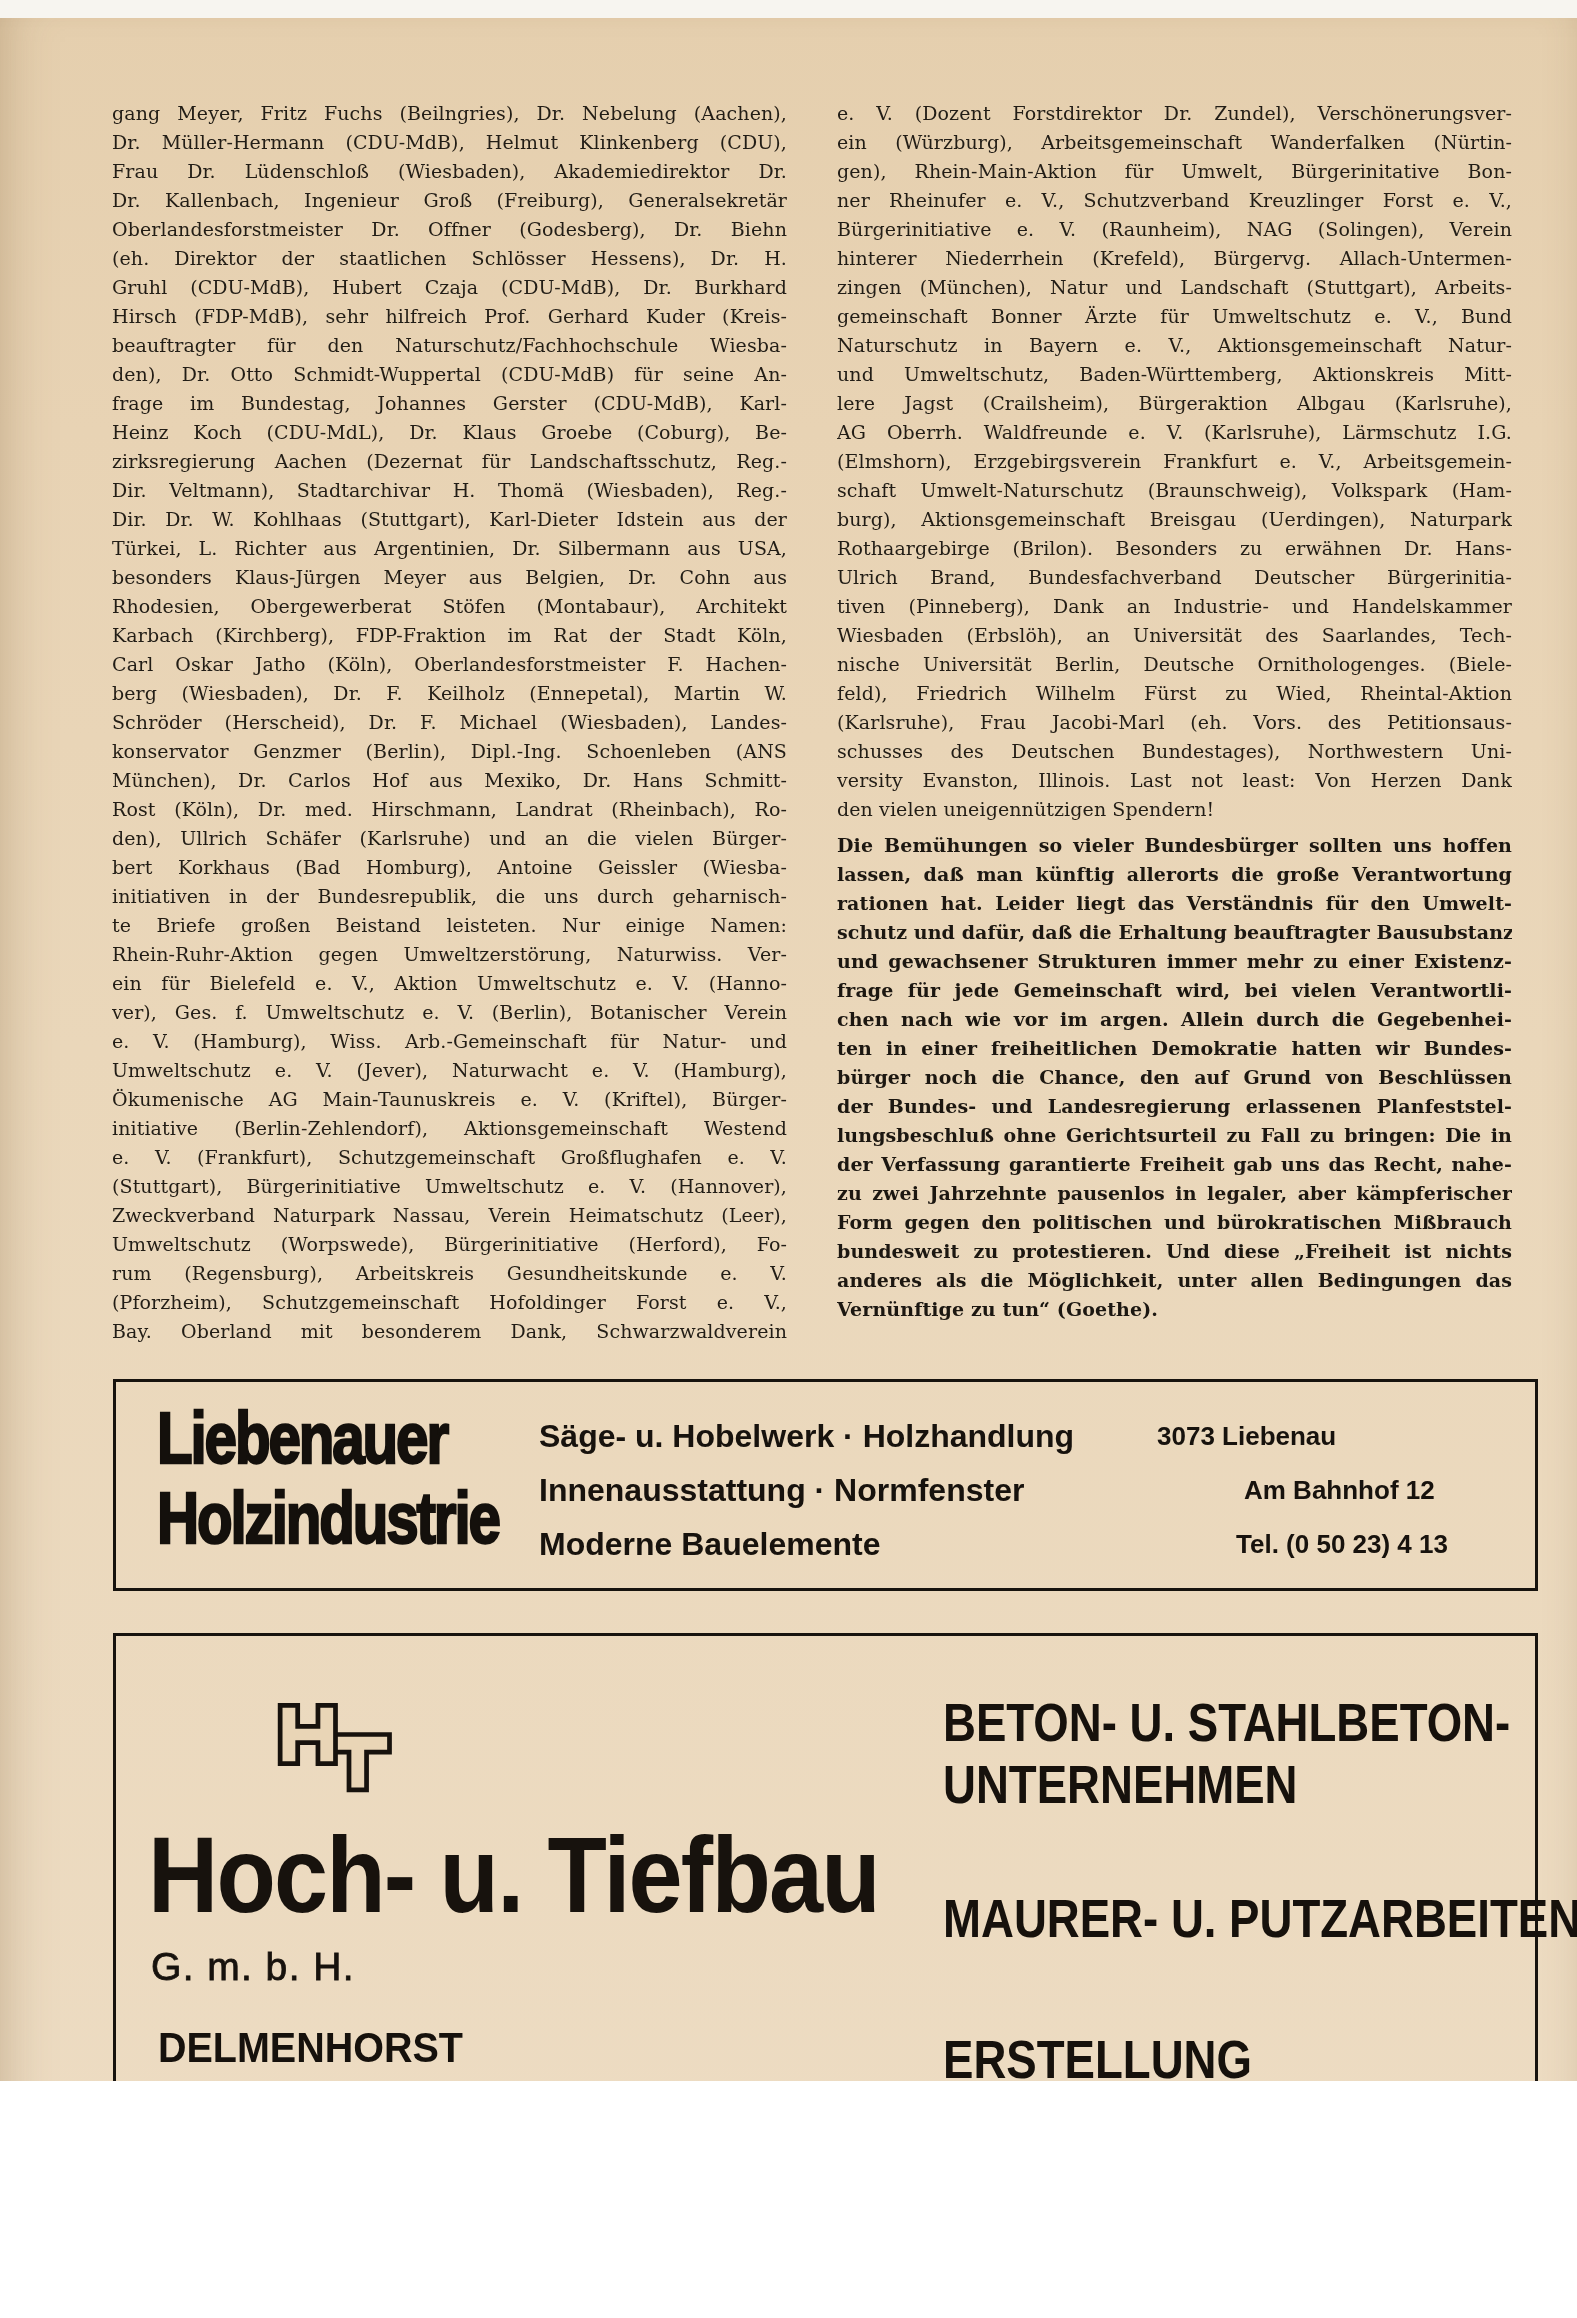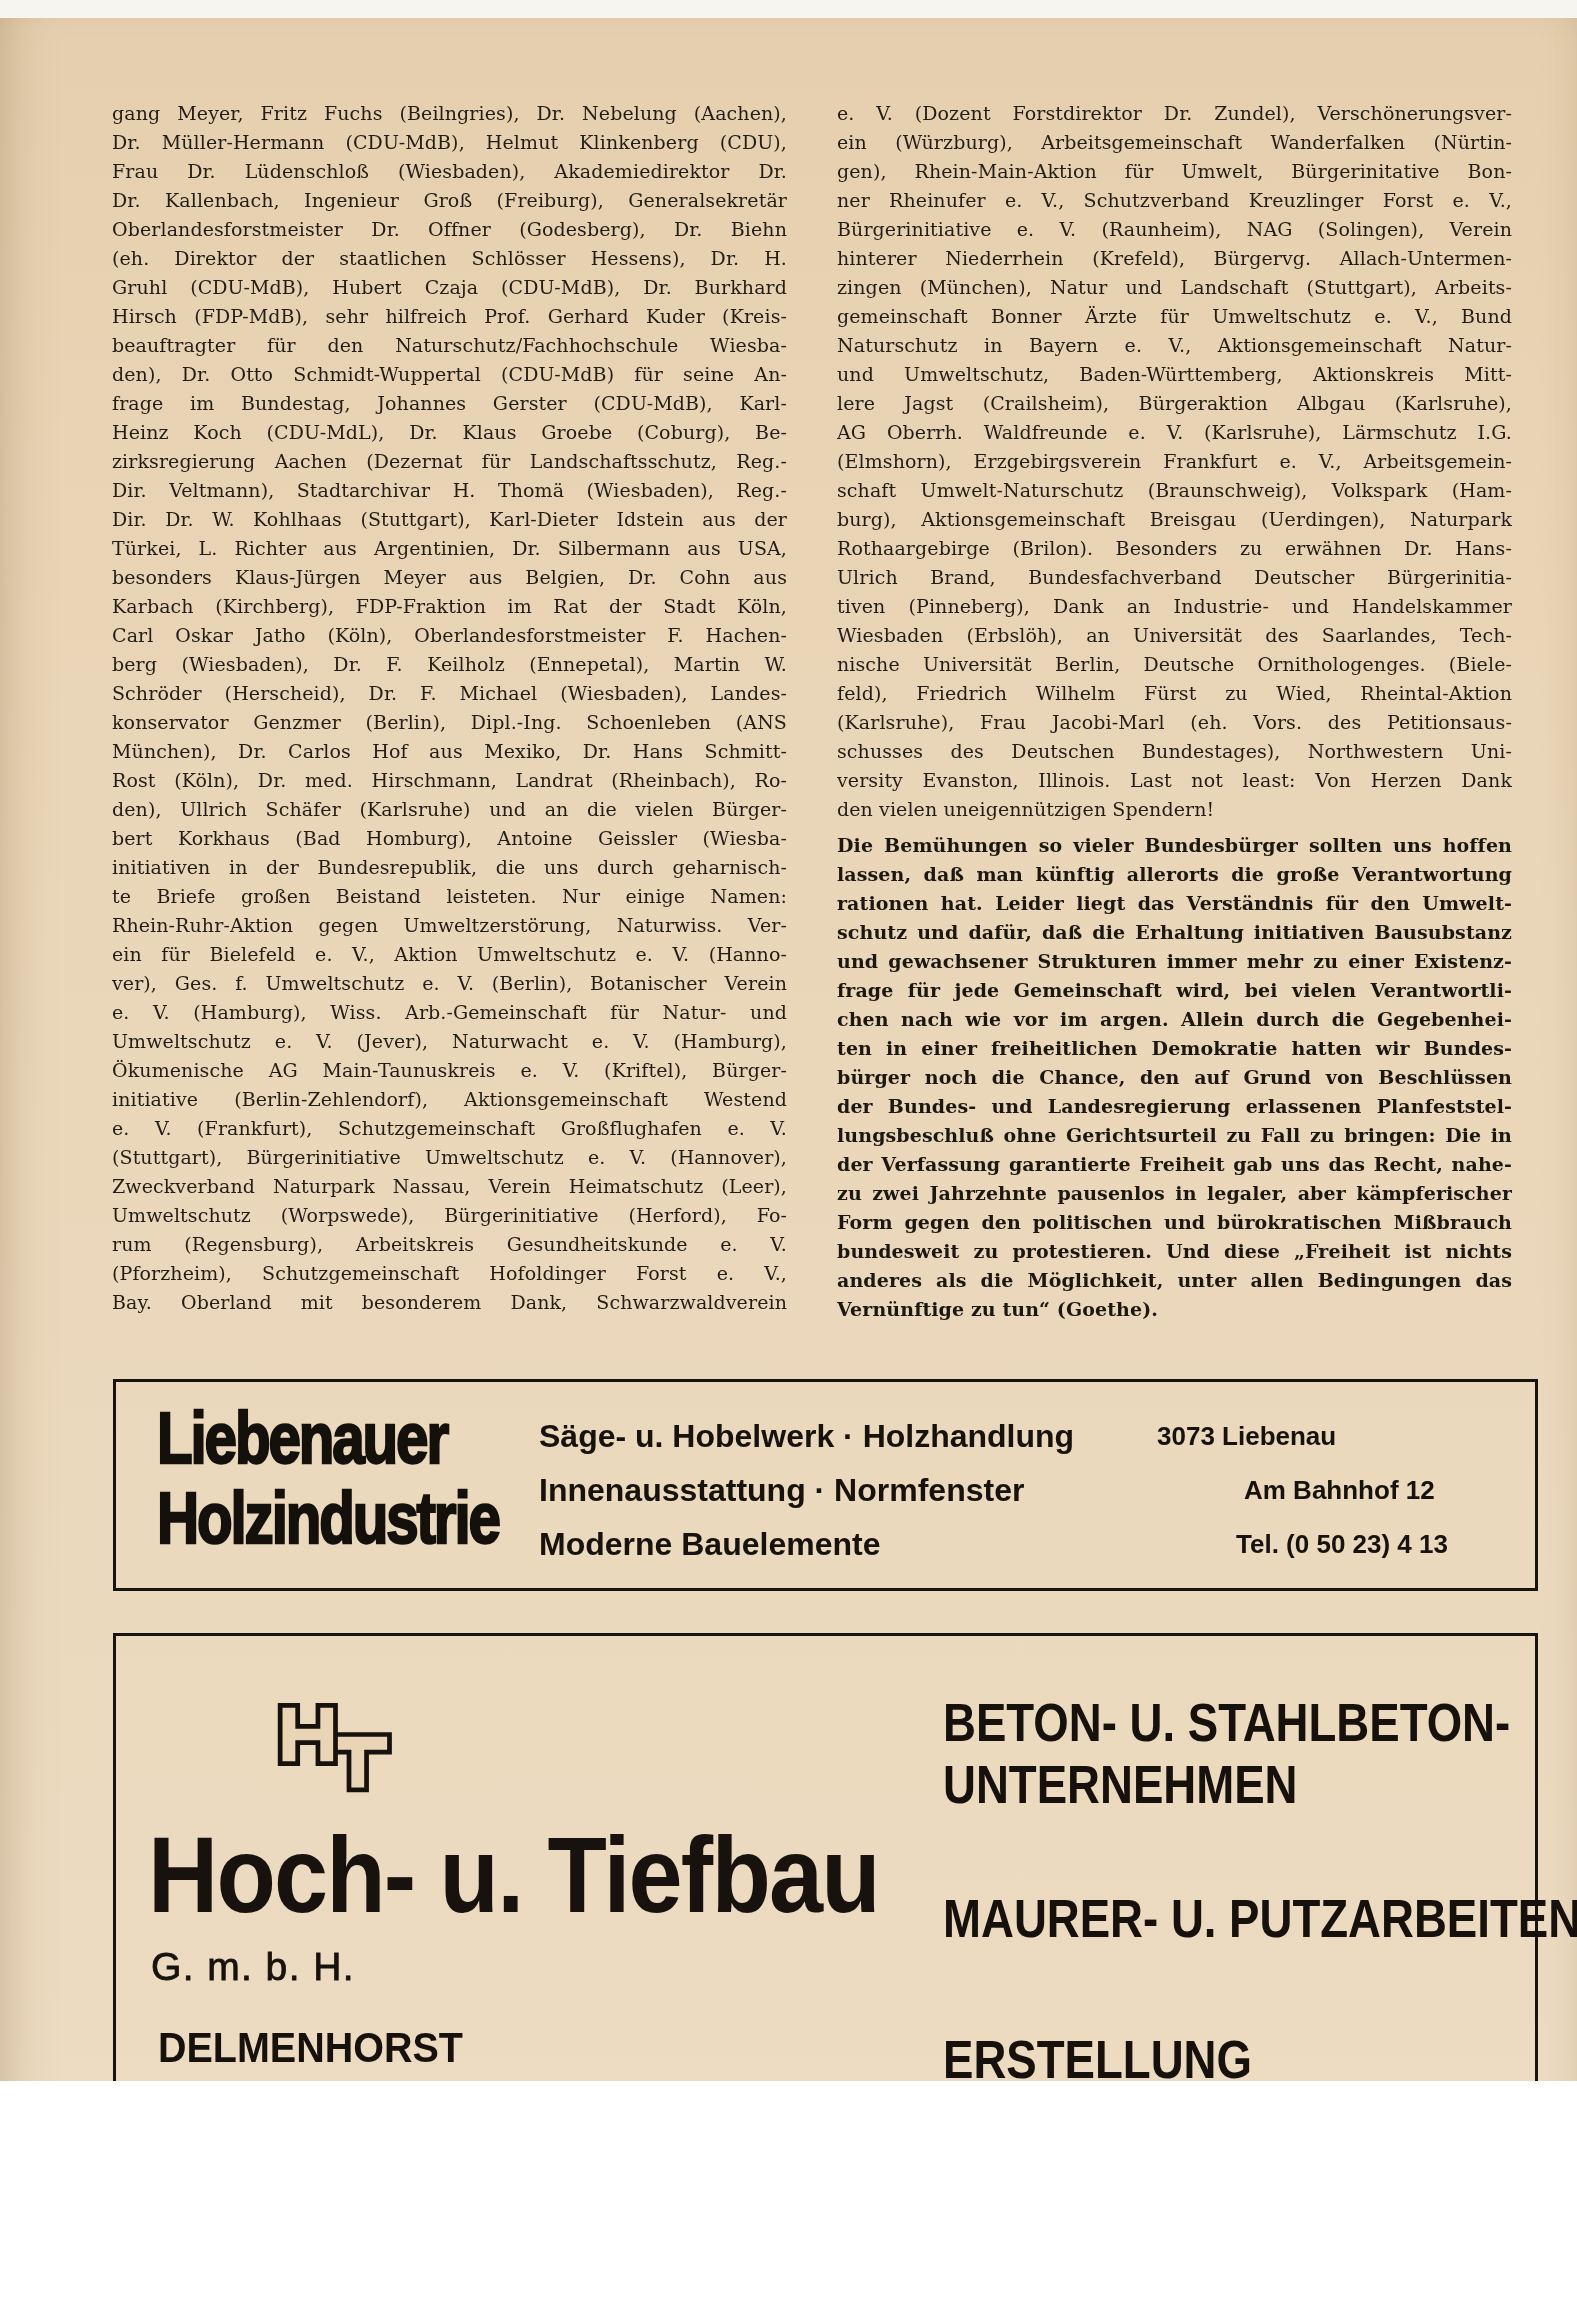--- a/index.html
+++ b/index.html
@@ -54,20 +54,21 @@
       <div class="tline">Hirsch (FDP-MdB), sehr hilfreich Prof. Gerhard Kuder (Kreis-</div>
       <div class="tline">beauftragter für den Naturschutz/Fachhochschule Wiesba-</div>
       <div class="tline">den), Dr. Otto Schmidt-Wuppertal (CDU-MdB) für seine An-</div>
       <div class="tline">frage im Bundestag, Johannes Gerster (CDU-MdB), Karl-</div>
       <div class="tline">Heinz Koch (CDU-MdL), Dr. Klaus Groebe (Coburg), Be-</div>
       <div class="tline">zirksregierung Aachen (Dezernat für Landschaftsschutz, Reg.-</div>
       <div class="tline">Dir. Veltmann), Stadtarchivar H. Thomä (Wiesbaden), Reg.-</div>
       <div class="tline">Dir. Dr. W. Kohlhaas (Stuttgart), Karl-Dieter Idstein aus der</div>
       <div class="tline">Türkei, L. Richter aus Argentinien, Dr. Silbermann aus USA,</div>
       <div class="tline">besonders Klaus-Jürgen Meyer aus Belgien, Dr. Cohn aus</div>
+      <div class="tline">Rhodesien, Obergewerberat Stöfen (Montabaur), Architekt</div>
       <div class="tline">Karbach (Kirchberg), FDP-Fraktion im Rat der Stadt Köln,</div>
       <div class="tline">Carl Oskar Jatho (Köln), Oberlandesforstmeister F. Hachen-</div>
       <div class="tline">berg (Wiesbaden), Dr. F. Keilholz (Ennepetal), Martin W.</div>
       <div class="tline">Schröder (Herscheid), Dr. F. Michael (Wiesbaden), Landes-</div>
       <div class="tline">konservator Genzmer (Berlin), Dipl.-Ing. Schoenleben (ANS</div>
       <div class="tline">München), Dr. Carlos Hof aus Mexiko, Dr. Hans Schmitt-</div>
       <div class="tline">Rost (Köln), Dr. med. Hirschmann, Landrat (Rheinbach), Ro-</div>
       <div class="tline">den), Ullrich Schäfer (Karlsruhe) und an die vielen Bürger-</div>
       <div class="tline">bert Korkhaus (Bad Homburg), Antoine Geissler (Wiesba-</div>
       <div class="tline">initiativen in der Bundesrepublik, die uns durch geharnisch-</div>
@@ -113,21 +114,21 @@
       <div class="tline">(Karlsruhe), Frau Jacobi-Marl (eh. Vors. des Petitionsaus-</div>
       <div class="tline">schusses des Deutschen Bundestages), Northwestern Uni-</div>
       <div class="tline">versity Evanston, Illinois. Last not least: Von Herzen Dank</div>
       <div class="tline">den vielen uneigennützigen Spendern!</div>
     </div>
 
   <div class="col boldpara lastleft" style="left:837px;top:831px;">
       <div class="tline">Die Bemühungen so vieler Bundesbürger sollten uns hoffen</div>
       <div class="tline">lassen, daß man künftig allerorts die große Verantwortung</div>
       <div class="tline">rationen hat. Leider liegt das Verständnis für den Umwelt-</div>
-      <div class="tline">schutz und dafür, daß die Erhaltung initiativen Bausubstanz</div>
+      <div class="tline">schutz und dafür, daß die Erhaltung beauftragter Bausubstanz</div>
       <div class="tline">und gewachsener Strukturen immer mehr zu einer Existenz-</div>
       <div class="tline">frage für jede Gemeinschaft wird, bei vielen Verantwortli-</div>
       <div class="tline">chen nach wie vor im argen. Allein durch die Gegebenhei-</div>
       <div class="tline">ten in einer freiheitlichen Demokratie hatten wir Bundes-</div>
       <div class="tline">bürger noch die Chance, den auf Grund von Beschlüssen</div>
       <div class="tline">der Bundes- und Landesregierung erlassenen Planfeststel-</div>
       <div class="tline">lungsbeschluß ohne Gerichtsurteil zu Fall zu bringen: Die in</div>
       <div class="tline">der Verfassung garantierte Freiheit gab uns das Recht, nahe-</div>
       <div class="tline">zu zwei Jahrzehnte pausenlos in legaler, aber kämpferischer</div>
       <div class="tline">Form gegen den politischen und bürokratischen Mißbrauch</div>

